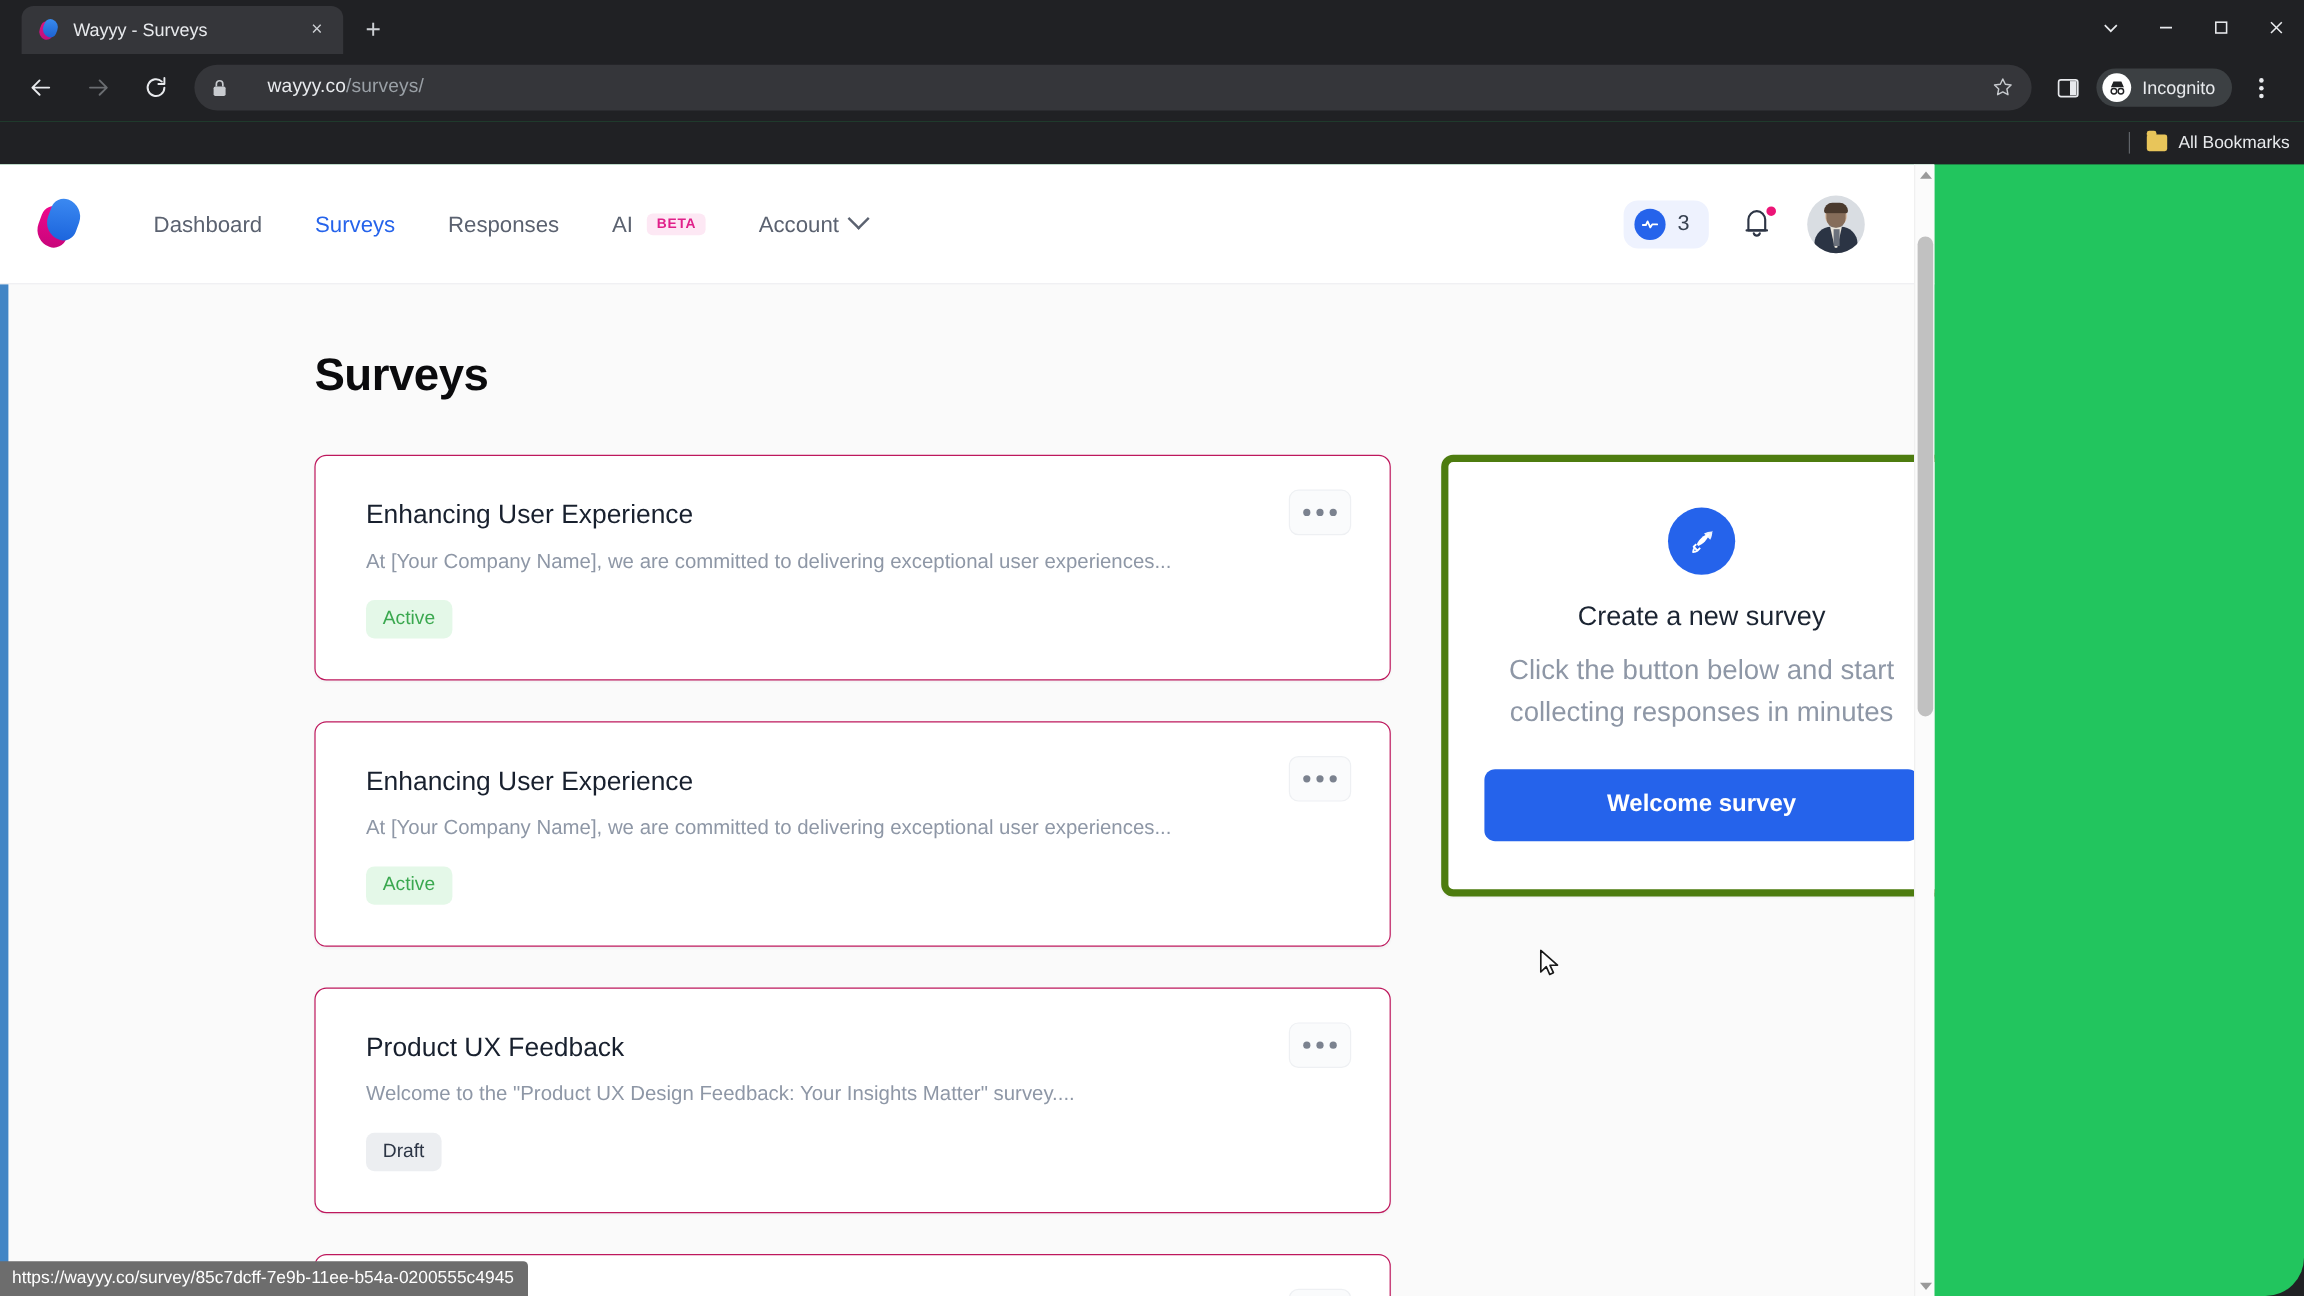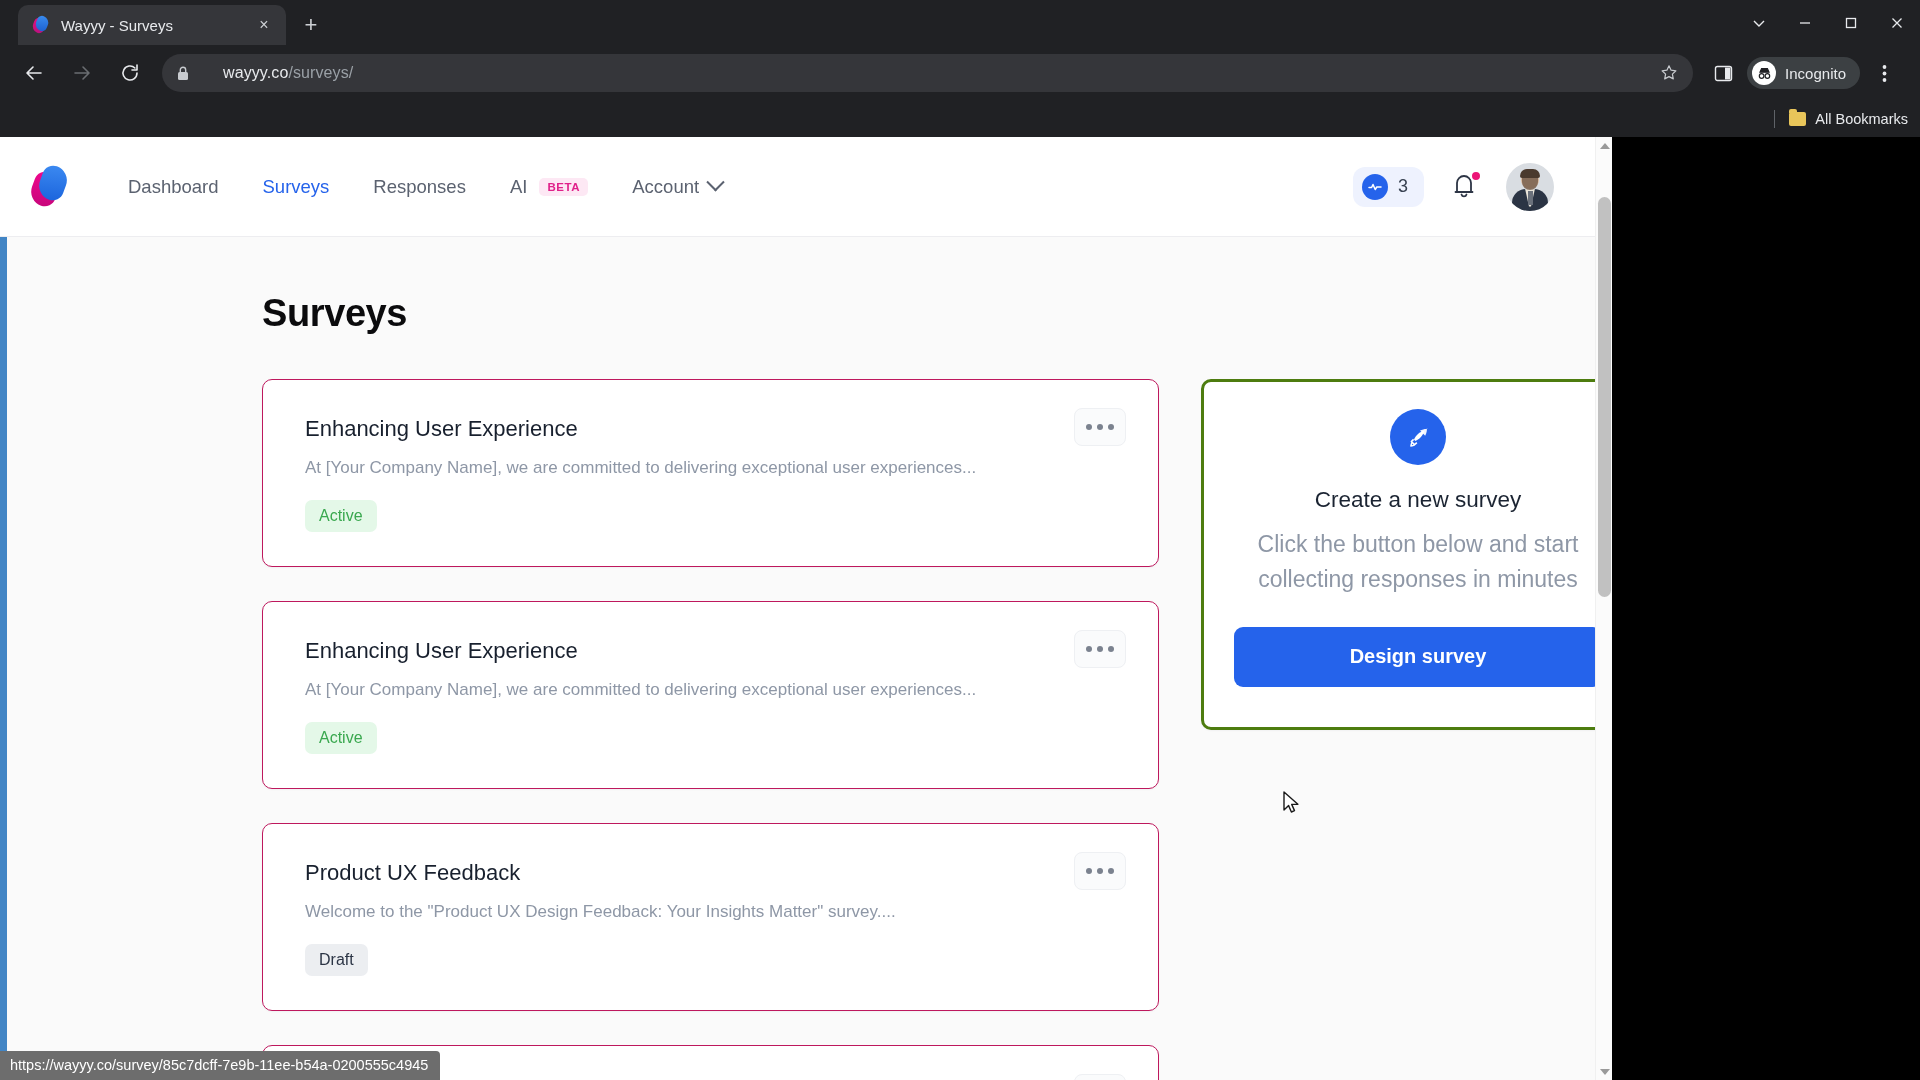--- a/index.html
+++ b/index.html
@@ -4,21 +4,21 @@
 <style>
   * { box-sizing: border-box; margin: 0; padding: 0; }
   html, body {
     width: 1920px; height: 1080px;
     overflow: hidden;
     font-family: "Liberation Sans", sans-serif;
     background: #202124;
   }
 
   
-  .browser { width: 1920px; height: 1080px; position: relative; background: #000000; }
+  .browser { width: 1920px; height: 1080px; position: relative; background: #22c55e; border-radius: 32px; }
 
   .tabstrip {
     height: 45px; background: #202124;
     display: flex; align-items: flex-end; position: relative;
   }
   .tab {
     margin-left: 18px;
     width: 268px; height: 40px;
     background: #35363a;
     border-radius: 10px 10px 0 0;
@@ -205,22 +205,22 @@
   .badge.draft { background: #eceef1; color: #2c3545; }
   .kebab {
     position: absolute; right: 32px; top: 28px;
     width: 52px; height: 38px; background: #fafbfc;
     border: 1px solid #eef0f3; border-radius: 8px;
     display: flex; align-items: center; justify-content: center; gap: 5px;
   }
   .kebab i { width: 6px; height: 6px; border-radius: 50%; background: #7b828f; display: block; }
 
   .create-card {
-    background: #ffffff; border: 3px solid #4d7c0f; border-radius: 10px;
-    padding: 27px 30px 40px; text-align: center;
+    background: #ffffff; border: 6px solid #4d7c0f; border-radius: 10px;
+    padding: 38px 30px 40px; text-align: center;
     box-shadow: 0 1px 2px rgba(16,24,40,.04);
   }
   .rocket-circle {
     width: 56px; height: 56px; border-radius: 50%; background: #2563eb;
     margin: 0 auto 22px; display: flex; align-items: center; justify-content: center;
   }
   .create-title { font-size: 22.5px; color: #1b2432; margin-bottom: 14px; }
   .create-sub { font-size: 23px; color: #8e97a6; line-height: 1.52; margin-bottom: 30px; padding: 0 8px; }
   .create-btn {
     display: block; width: 100%; height: 60px; background: #2563eb;
@@ -470,21 +470,21 @@
             <div class="rocket-circle">
               <svg width="28" height="28" viewBox="0 0 28 28">
                 <path d="M20.5 7.5c-1.4 5-5 8.6-9.2 10.4l-1.3-1.3C11.8 12.4 15.4 8.8 20.5 7.5z" fill="#fff"></path>
                 <path d="M22.8 5.2c.4 2-.2 5-1.6 7.6l-2.6-2.6-2.6-2.6c2.6-1.4 5.5-2 7.6-1.6z" fill="#fff" opacity=".92"></path>
                 <path d="M9.6 16.4l-2.2 2.2 3.2 3.2 2.2-2.2" stroke="#fff" stroke-width="1.6" fill="none" stroke-linejoin="round"></path>
                 <path d="M8.2 19.6c-1.1 1.1-1.3 3.5-1.3 3.5s2.4-.2 3.5-1.3" stroke="#fff" stroke-width="1.5" fill="none" stroke-linejoin="round"></path>
               </svg>
             </div>
             <div class="create-title">Create a new survey</div>
             <div class="create-sub">Click the button below and start collecting responses in minutes</div>
-            <button class="create-btn">Design survey</button>
+            <button class="create-btn">Welcome survey</button>
           </div>
         </div>
       </div>
     </div>
 
     <div class="scrollbar">
       <div class="sb-arrow up">
           <i></i>
         </div>
       <div class="sb-thumb"></div>

